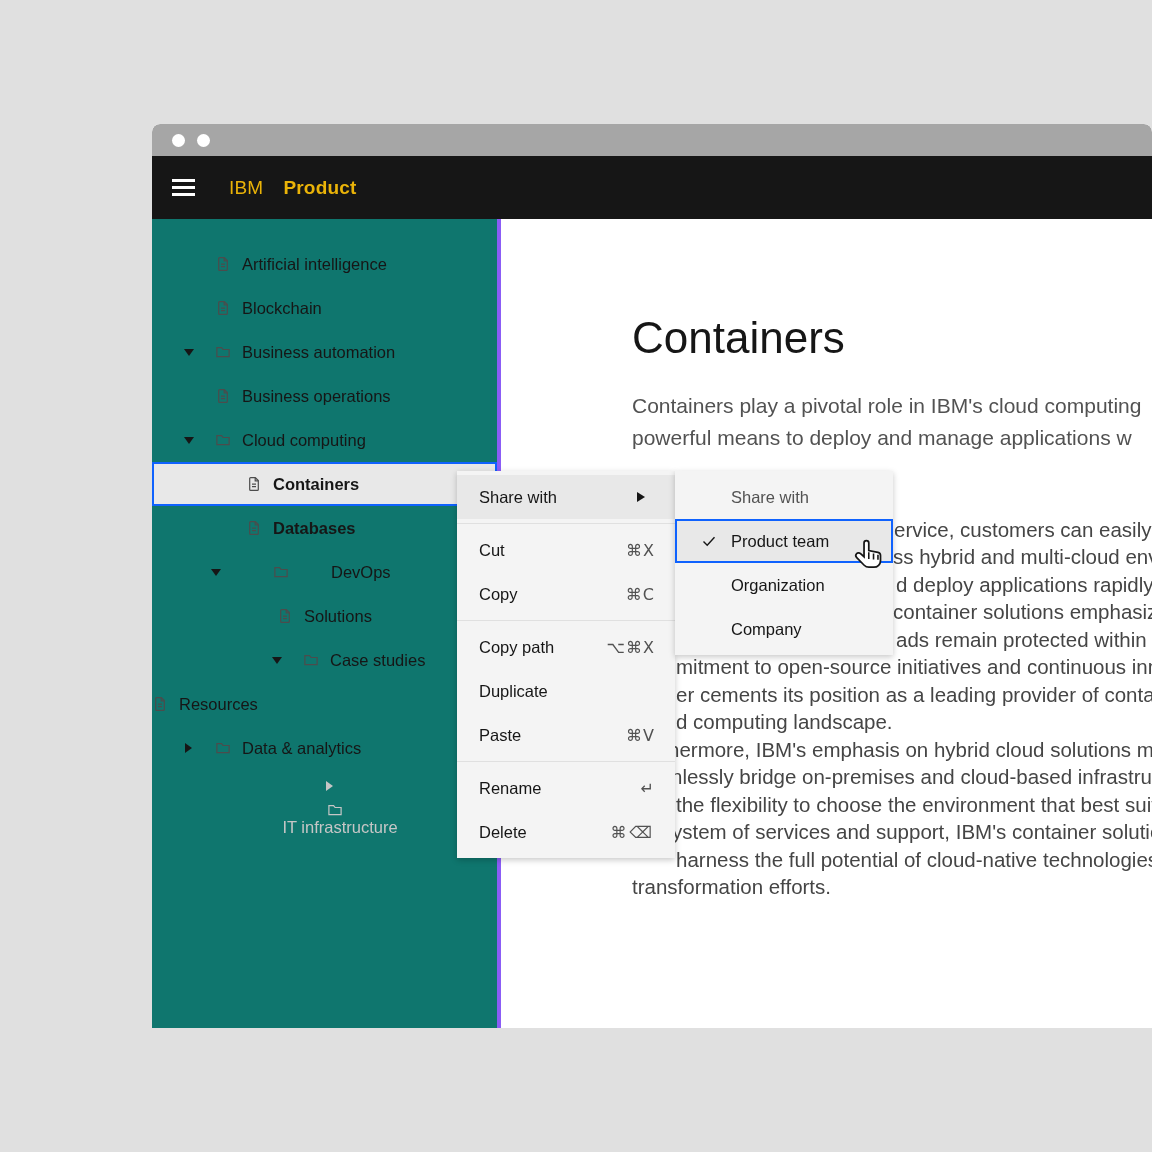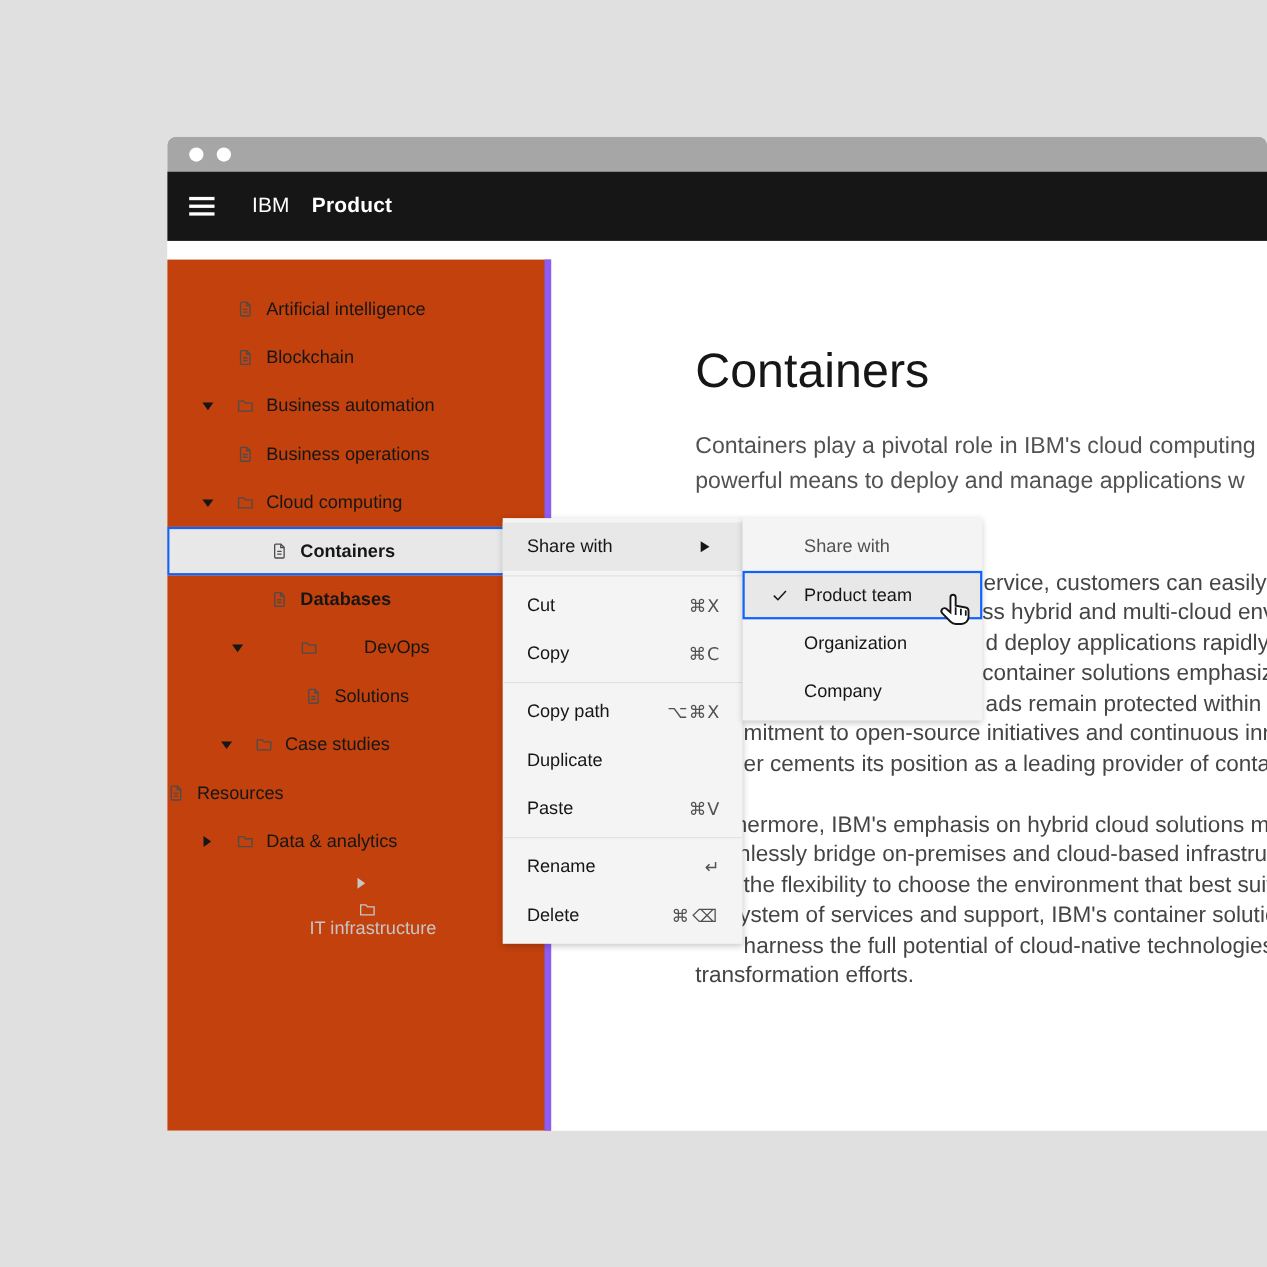--- a/index.html
+++ b/index.html
@@ -17,38 +17,38 @@
   .dot{position:absolute;top:10px;width:13px;height:13px;border-radius:50%;background:#ffffff;}
   .dot1{left:20px;} .dot2{left:45px;}
 
   .appheader{position:absolute;left:0;top:32px;width:100%;height:63px;background:#161616;}
   .hamburger{position:absolute;left:20px;top:20px;width:23px;height:22px;cursor:pointer;}
   .hamburger span{position:absolute;left:0;width:23px;height:2.5px;background:#ffffff;}
   .hamburger span:nth-child(1){top:3px;}
   .hamburger span:nth-child(2){top:10px;}
   .hamburger span:nth-child(3){top:17px;}
   .brand{position:absolute;left:77px;top:0;height:63px;display:flex;align-items:center;
-         color:#ffffff;font-size:19px;letter-spacing:.2px;text-align:center;}
+         color:#eab308;font-size:19px;letter-spacing:.2px;text-align:center;}
   .brand .bold{font-weight:700;margin-left:20px;}
 
   
-  .sidebar{position:absolute;left:0;top:112px;width:349px;bottom:0;background:#c2410c;
-           border-right:6px solid #8b5cf6;padding-top:23px;box-sizing:border-box;}
+  .sidebar{position:absolute;left:0;top:95px;width:349px;bottom:0;background:#0f766e;
+           border-right:4px solid #8b5cf6;padding-top:23px;box-sizing:border-box;}
   .trow{display:flex;align-items:center;height:44px;font-size:16.5px;color:#161616;
         box-sizing:border-box;cursor:pointer;}
   .tlabel{white-space:nowrap;}
   .icon16{width:16px;height:16px;margin-right:11px;flex:0 0 16px;color:#4c4c4c;}
   .caretslot{width:32px;flex:0 0 32px;display:flex;align-items:center;}
   .caret-down{width:0;height:0;border-left:5px solid transparent;border-right:5px solid transparent;
               border-top:7px solid #161616;margin-left:1px;}
   .caret-right{width:0;height:0;border-top:5px solid transparent;border-bottom:5px solid transparent;
                border-left:7px solid #161616;margin-left:2px;}
   .d0doc{padding-left:63px;} .d0folder{padding-left:31px;}
   .d1doc{padding-left:94px;font-weight:bold;} .d1folder{padding-left:58px;gap:31px;}
-  .d2doc{padding-left:125px;} .d2folder{padding-left:48px;}
+  .d2doc{padding-left:125px;} .d2folder{padding-left:119px;}
   .d3doc{}
   .trow.selected{background:#e8e8e8;border:2px solid #0f62fe;padding-left:92px;}
   .trow.selected .tlabel{font-weight:600;}
   .trow.disabled{color:#c6c6c6;flex-direction:column;}
   .trow.disabled .icon16{color:#c6c6c6;}
   .trow.disabled .caret-right{border-left-color:#c6c6c6;}
 
   
   .page-title{position:absolute;left:480px;top:192px;font-size:44px;line-height:44px;
               font-weight:400;color:#161616;white-space:nowrap;}
@@ -232,20 +232,21 @@
       <div>powerful means to deploy and manage applications w</div>
     </div>
 
     <div class="bline" style="left:742px;top:392px;">ervice, customers can easily d</div>
     <div class="bline" style="left:741px;top:419px;">ss hybrid and multi-cloud envi</div>
     <div class="bline" style="left:744px;top:447px;">d deploy applications rapidly,</div>
     <div class="bline" style="left:741px;top:474px;">container solutions emphasize</div>
     <div class="bline" style="left:744px;top:502px;">ads remain protected within t</div>
     <div class="bline" style="left:524px;top:529px;">mitment to open-source initiatives and continuous inno</div>
     <div class="bline" style="left:524px;top:557px;">er cements its position as a leading provider of contain</div>
+    <div class="bline" style="left:524px;top:584px;">d computing landscape.</div>
     <div class="bline" style="left:516px;top:612px;">hermore, IBM's emphasis on hybrid cloud solutions mea</div>
     <div class="bline" style="left:519px;top:639px;">nlessly bridge on-premises and cloud-based infrastruct</div>
     <div class="bline" style="left:524px;top:667px;">the flexibility to choose the environment that best suits</div>
     <div class="bline" style="left:520px;top:694px;">ystem of services and support, IBM's container solution</div>
     <div class="bline" style="left:524px;top:722px;">harness the full potential of cloud-native technologies and a</div>
     <div class="bline" style="left:480px;top:749px;">transformation efforts.</div>
 
     <div class="menu" style="left:305px;top:347px;">
       <div class="mi hl">
         <span>Share with</span>

